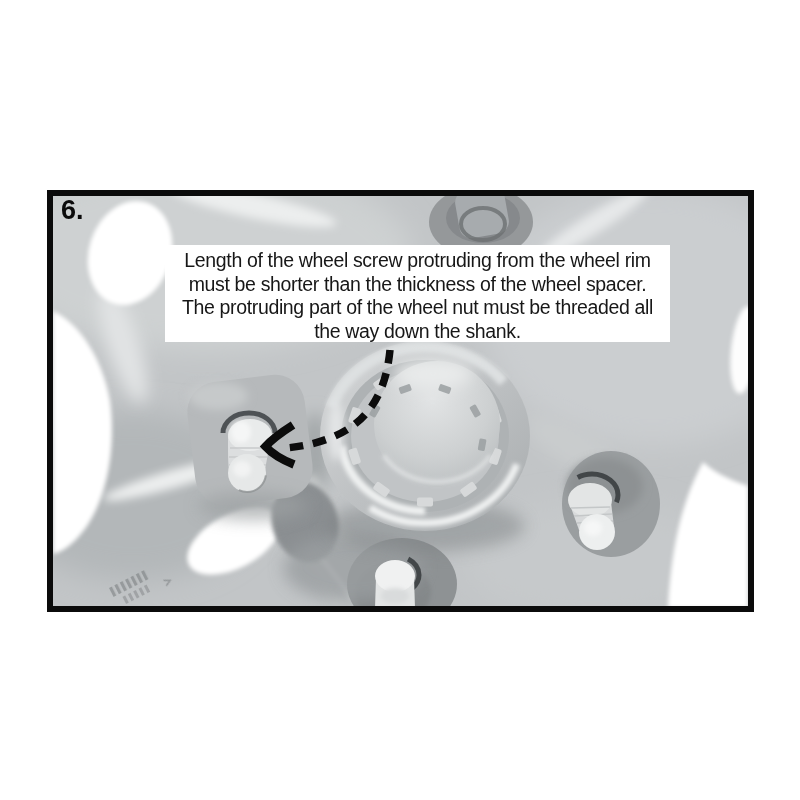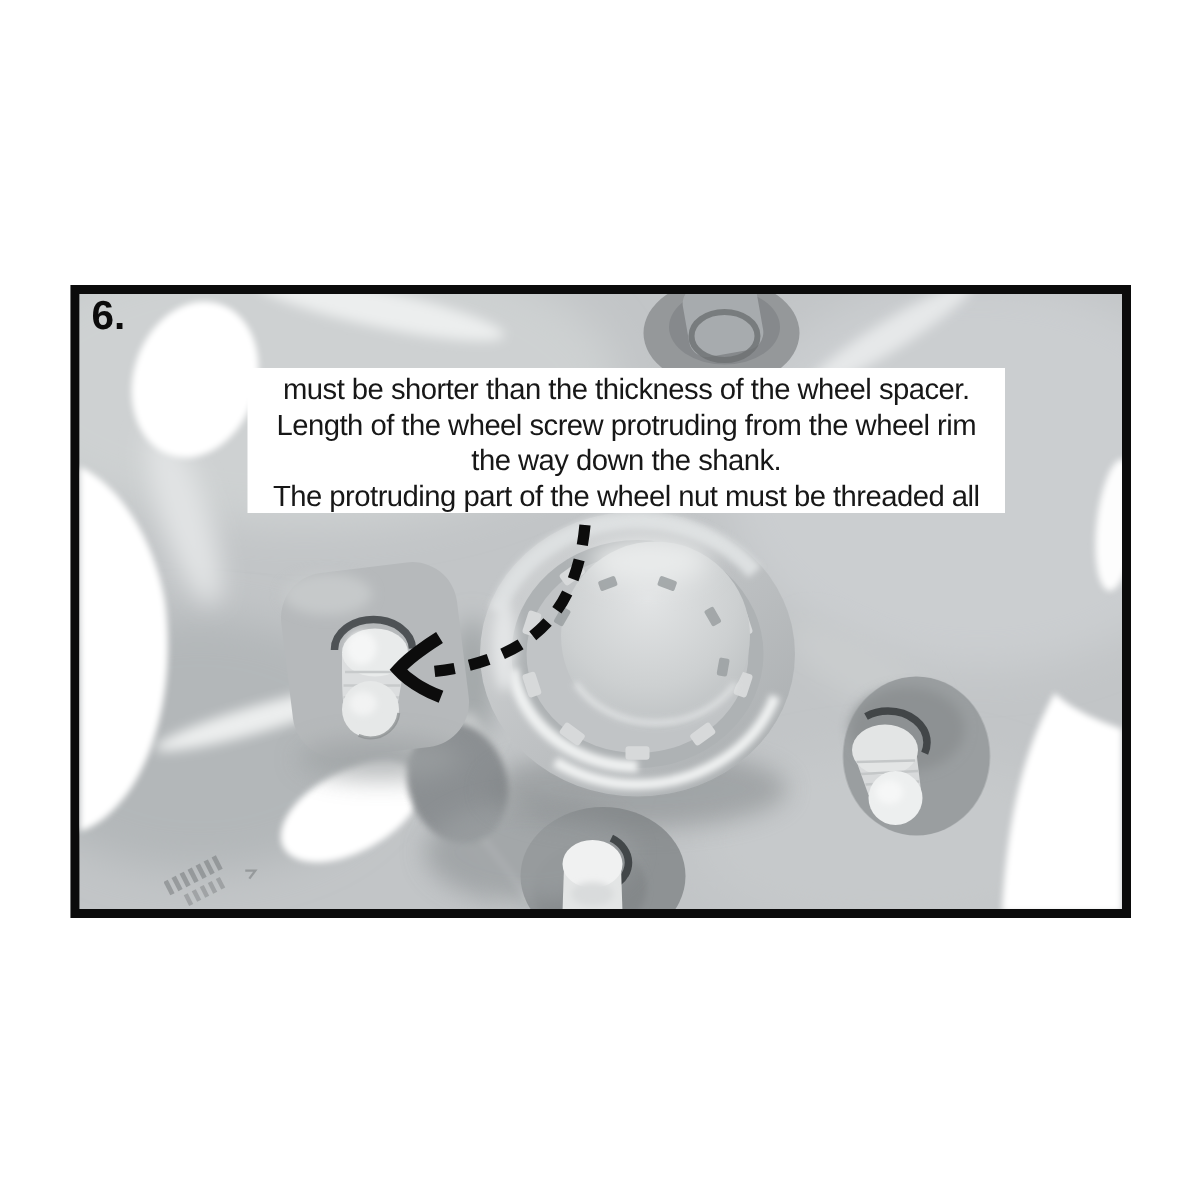--- a/index.html
+++ b/index.html
@@ -173,20 +173,20 @@
 
       <g>
         <path d="M337,154 C333,196 316,227 277,242 C263,247.5 249,250.5 233,252" fill="none" stroke="#0c0c0c" stroke-width="7.5" stroke-dasharray="13.5 10" stroke-linecap="butt"></path>
         <path d="M240,229 Q221,241 212.5,250.5 Q222,261 241,268.5" fill="none" stroke="#0c0c0c" stroke-width="8.5" stroke-linejoin="miter" stroke-linecap="butt"></path>
       </g>
     </svg>
 
     <div class="step-number">6.</div>
 
     <div class="caption-box">
+      <div class="caption-line">Length of the wheel screw protruding from the wheel rim</div>
       <div class="caption-line">must be shorter than the thickness of the wheel spacer.</div>
-      <div class="caption-line">Length of the wheel screw protruding from the wheel rim</div>
+      <div class="caption-line">The protruding part of the wheel nut must be threaded all</div>
       <div class="caption-line">the way down the shank.</div>
-      <div class="caption-line">The protruding part of the wheel nut must be threaded all</div>
     </div>
 
   </div>
 </div>
 
 </body></html>

